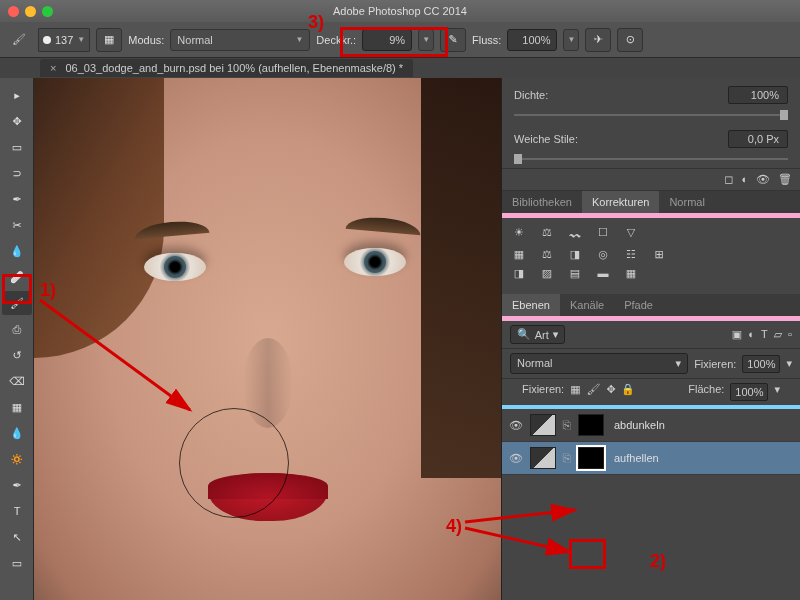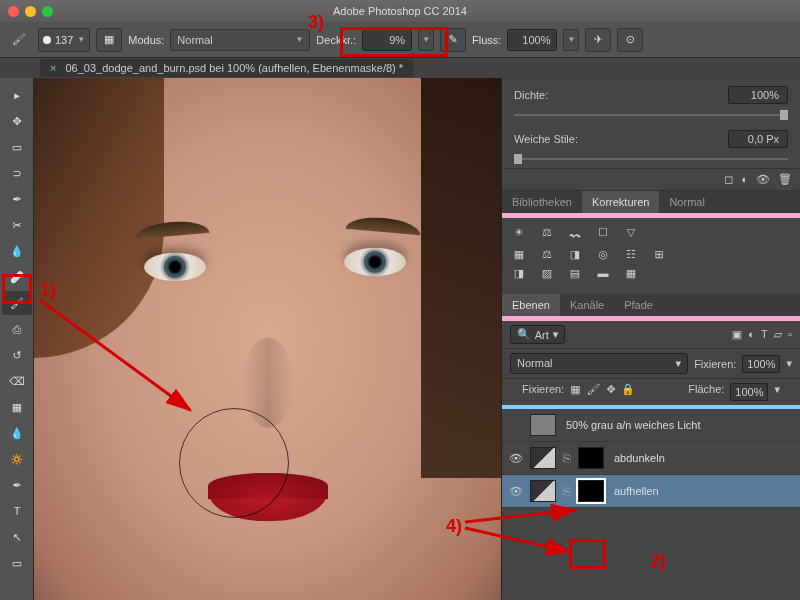--- a/index.html
+++ b/index.html
@@ -263,25 +263,20 @@
         <span>▦</span>
         <span>🖌</span>
         <span>✥</span>
         <span>🔒</span>
         <span class="fl">Fläche:</span>
         <span class="val" style="background:#3a3a3a;border:1px solid #222;padding:2px 4px;border-radius:2px">100%</span>
         <span>▾</span>
       </div>
       <div class="layer-list">
         <div class="layer">
-          <span class="vis"></span>
-          <span class="thumb t-gray"></span>
-          <span class="lname">50% grau a/n weiches Licht</span>
-        </div>
-        <div class="layer">
           <span class="vis">👁</span>
           <span class="thumb t-adj"></span>
           <span class="link">⎘</span>
           <span class="mask t-black"></span>
           <span class="lname">abdunkeln</span>
         </div>
         <div class="layer selected">
           <span class="vis">👁</span>
           <span class="thumb t-adj"></span>
           <span class="link">⎘</span>

